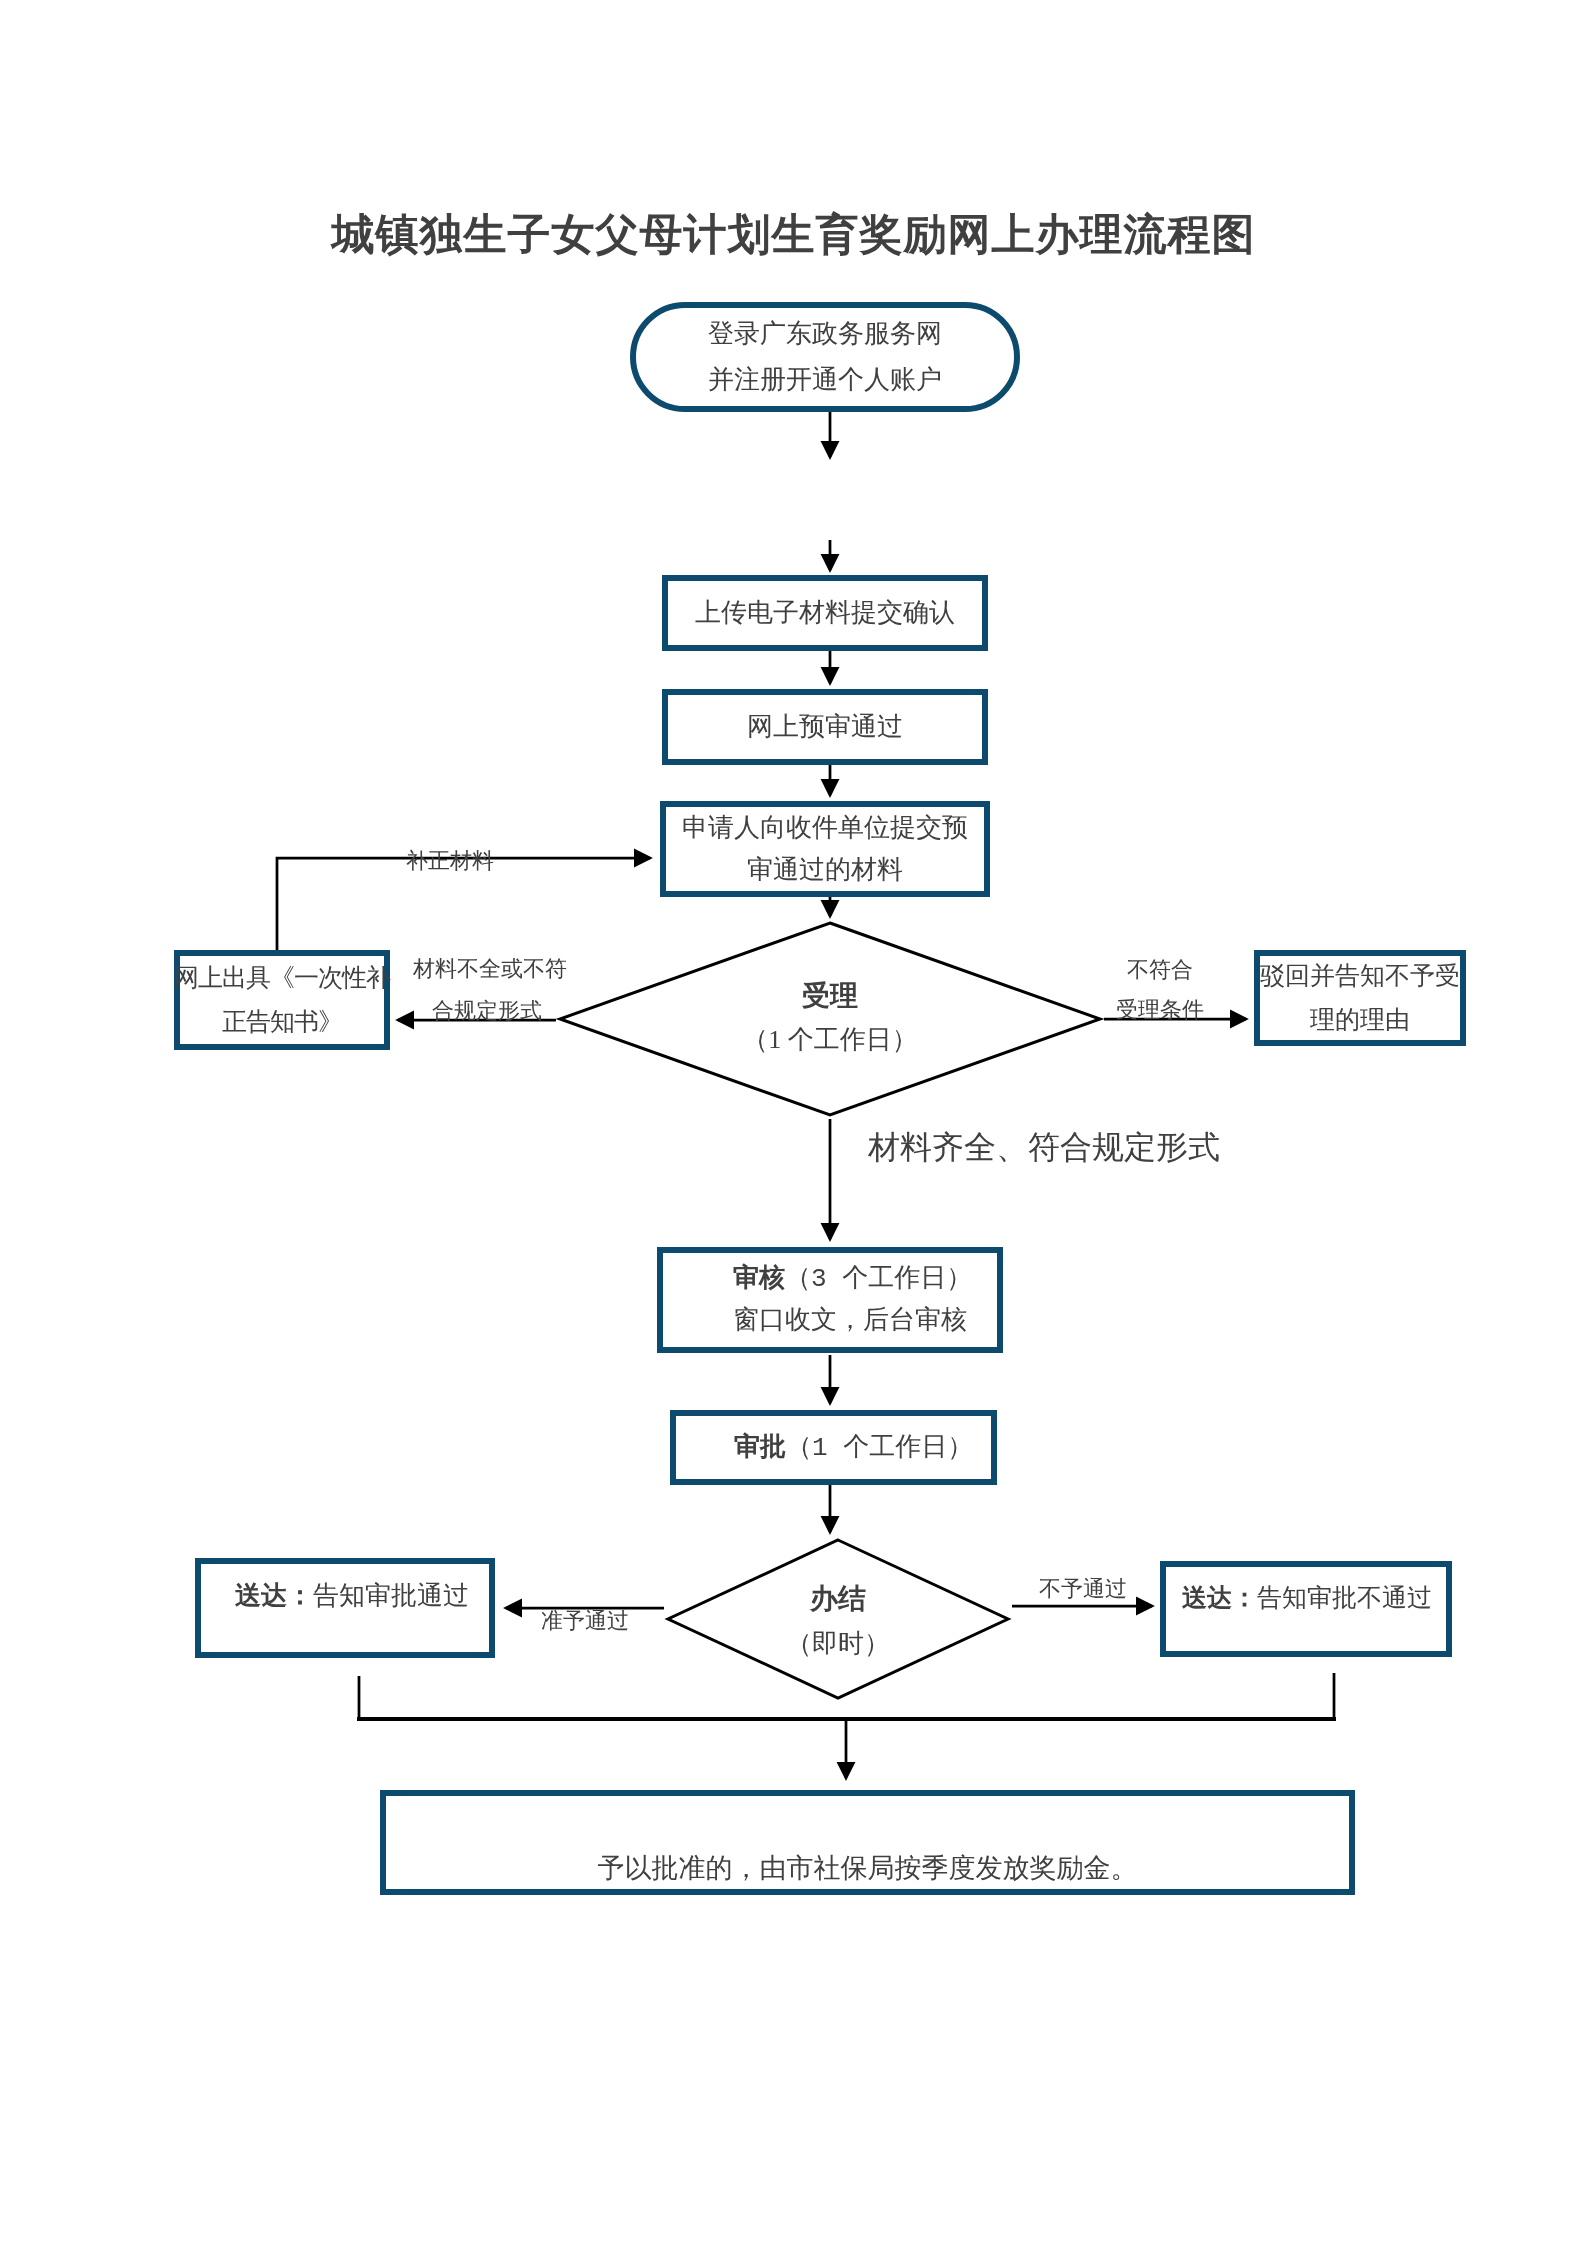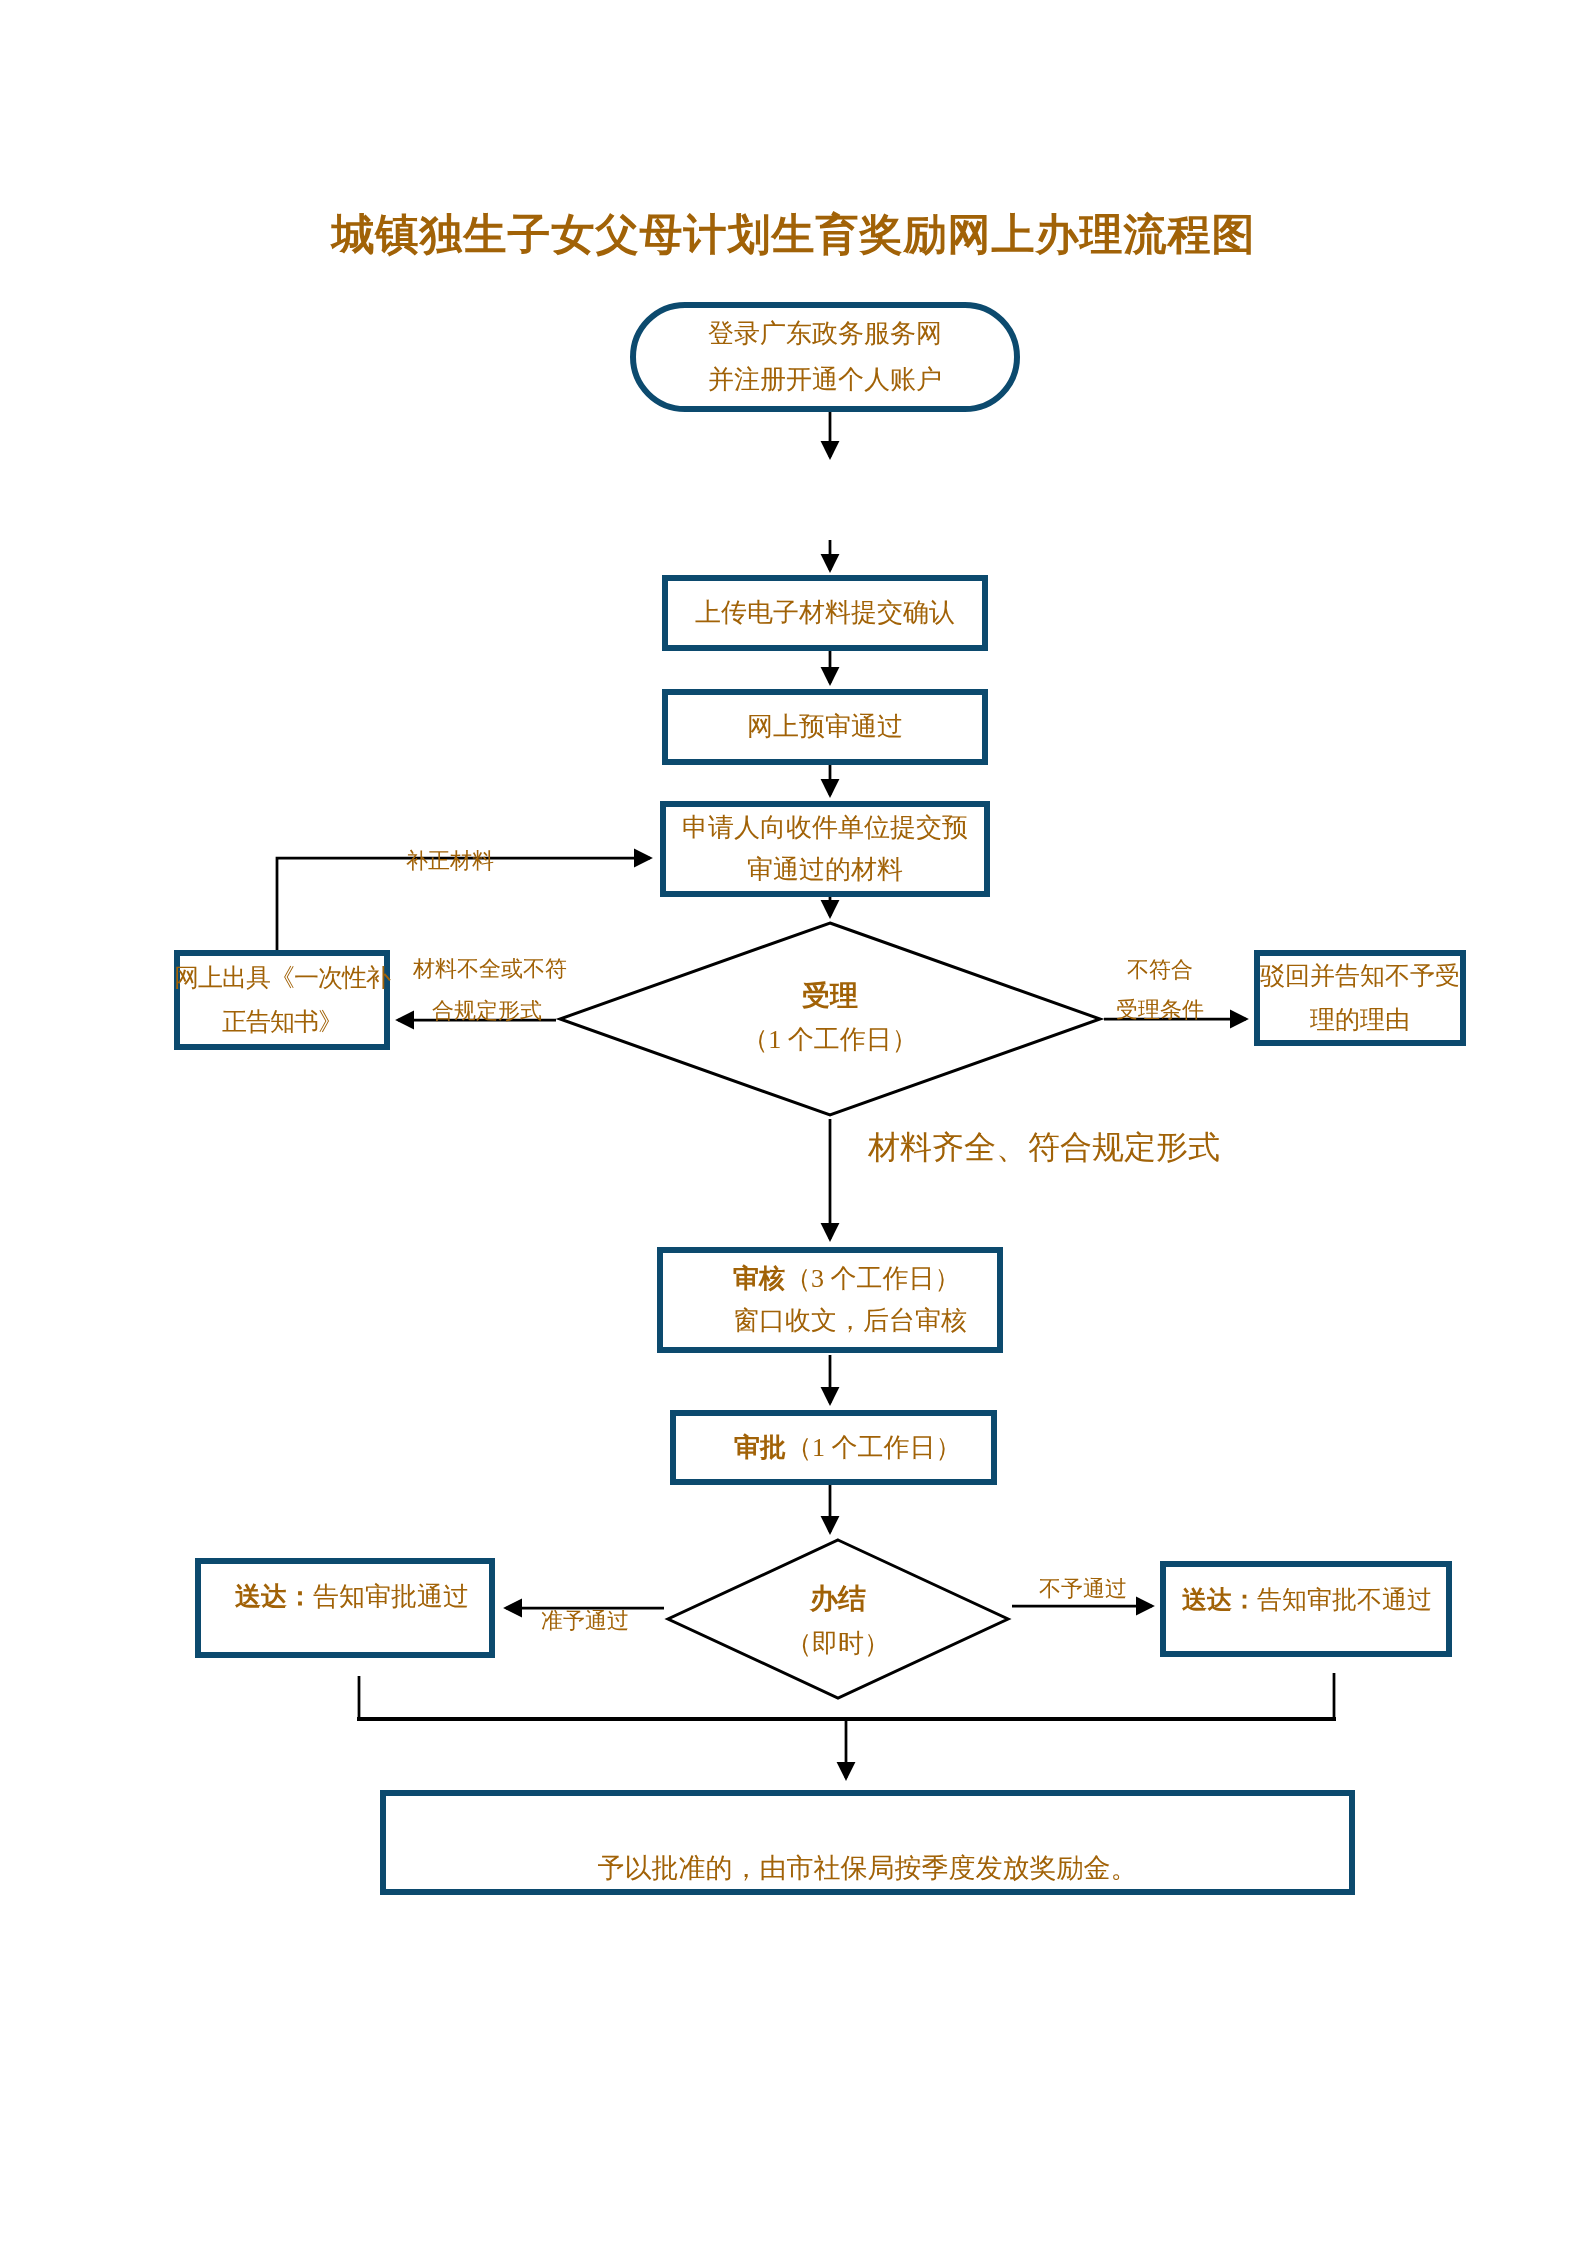--- a/index.html
+++ b/index.html
@@ -1,35 +1,35 @@
 <!DOCTYPE html>
 <html><head>
 <meta charset="utf-8">
 <style>
   html,body { margin:0; padding:0; background:#ffffff; }
   .page {
     position:relative; width:1587px; height:2245px; background:#ffffff;
-    color:#a16207; font-family:"Liberation Serif","DejaVu Serif",serif;
+    color:#404040; font-family:"Liberation Serif","DejaVu Serif",serif;
     overflow:hidden;
   }
   .title {
     position:absolute; left:0; right:0; top:206px;
     text-align:center; font-size:43px; font-weight:bold; letter-spacing:1px;
     white-space:nowrap;
   }
   svg.connectors { position:absolute; left:0; top:0; }
   .box {
     position:absolute; border:6px solid #0c4a6e; box-sizing:border-box;
     display:flex; flex-direction:column; align-items:center; justify-content:center;
     text-align:center; font-size:26px; line-height:42px; background:#fff;
   }
   .oval { border-radius:56px; line-height:46px; }
   .b { font-weight:bold; }
   .row { white-space:nowrap; }
-  .align-left { align-items:flex-start; text-align:left; }
+  .align-left { align-items:flex-start; text-align:left;font-family:Liberation Mono, monospace; }
   .top-left { justify-content:flex-start; align-items:flex-start; }
   .grant { justify-content:flex-end; padding-top:14px; }
   .small { font-size:25px; }
   .tight { letter-spacing:-1px; }
   .lbl {
     position:absolute; white-space:nowrap; font-size:22px;
     transform:translate(-50%,-50%);
     margin-top:32px;
   }
   .lbl-left { position:absolute; white-space:nowrap; font-size:32px; transform:translateY(-50%); }

